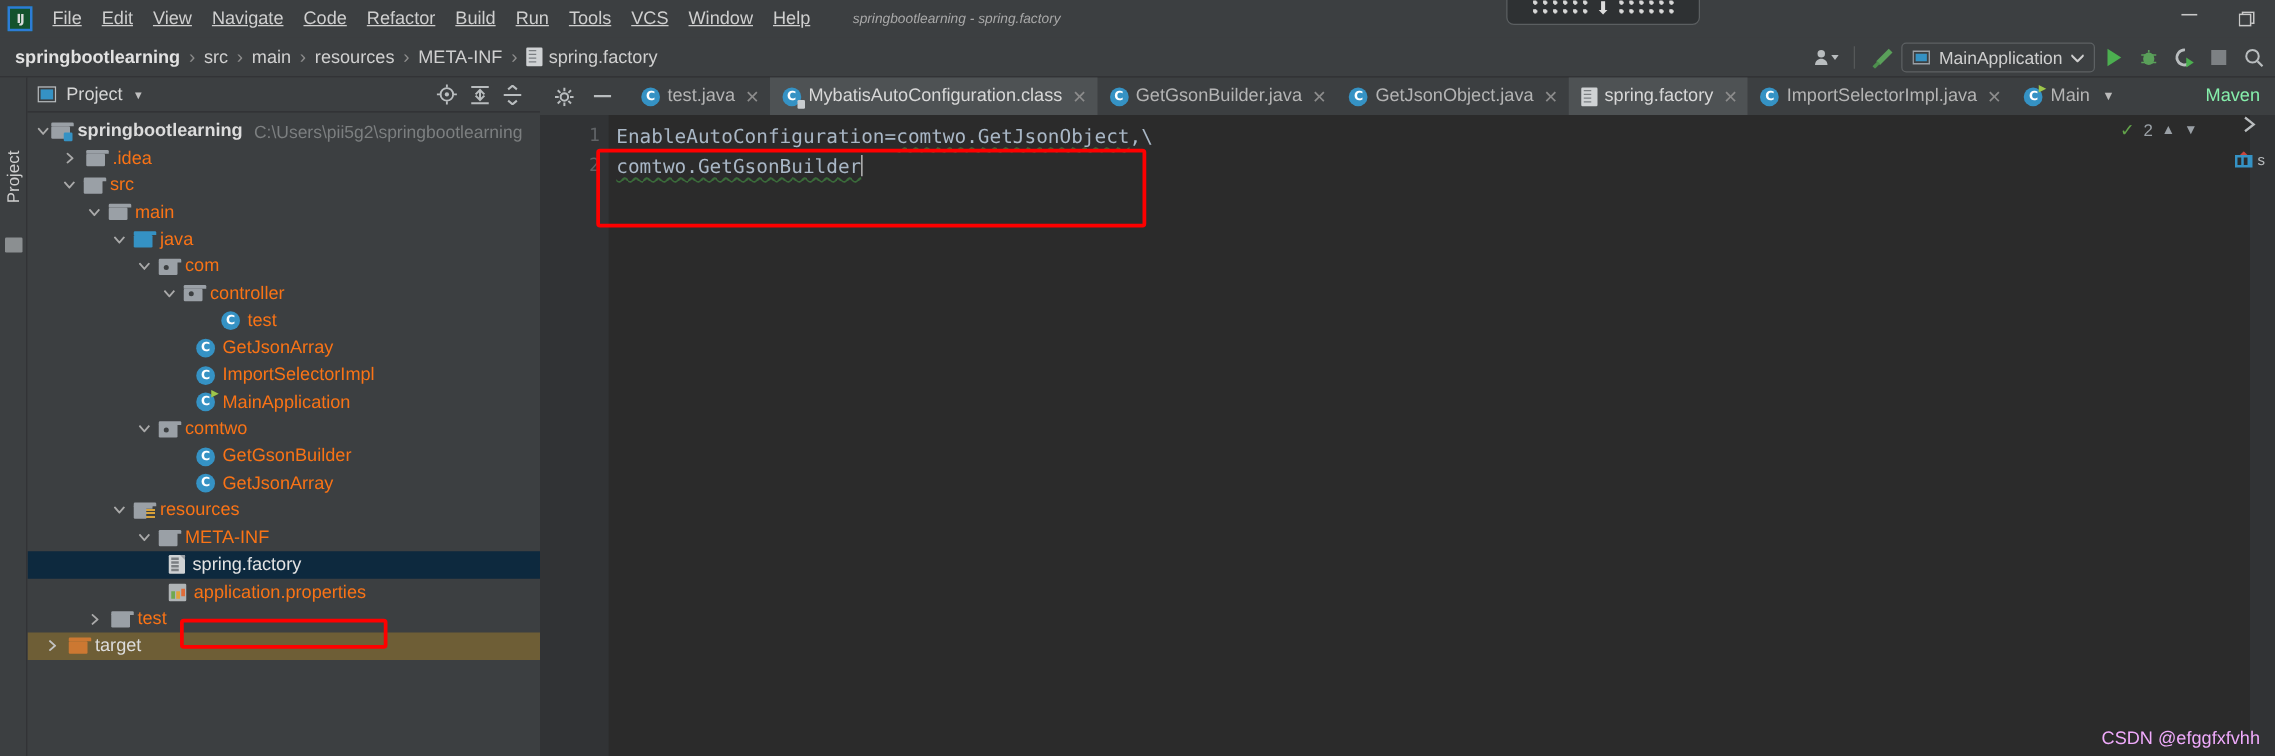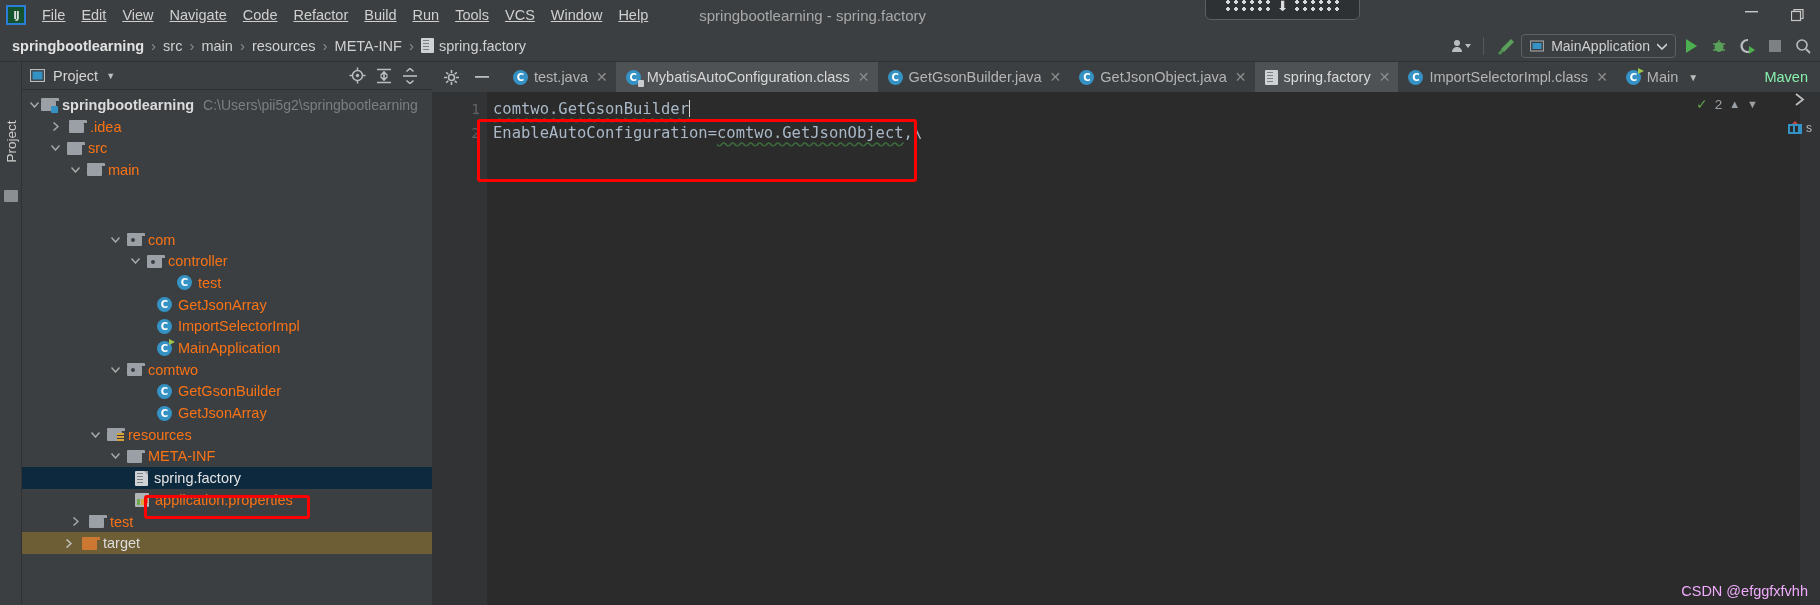--- a/index.html
+++ b/index.html
@@ -23,21 +23,21 @@
     display: flex; align-items: center; justify-content: center;
     font-size: 10px; font-weight: bold; color: #dcdcdc;
     font-family: "DejaVu Sans", sans-serif; letter-spacing: -1px;
   }
   .menu-item {
     font-size: 14.5px; color: #cfcfcf; padding: 3px 8px; cursor: default;
     white-space: nowrap;
   }
   .menu-item u { text-decoration: underline; }
   .win-title {
-    font-size: 15px; color: #a9a9a9; margin-left: 43px; white-space: nowrap;
+    font-size: 11px; color: #a9a9a9; margin-left: 26px; white-space: nowrap; font-style: italic;
   }
   .win-ctrls {
     position: absolute; right: 0; top: 0; height: 30px;
     display: flex; align-items: center;
   }
   .win-btn {
     width: 46px; height: 30px; display: flex; align-items: center;
     justify-content: center; color: #c8c8c8; font-size: 15px;
   }
   .win-btn.min { align-items: flex-start; padding-top: 11px; }
@@ -522,22 +522,36 @@
           </span>
         <span class="row-ic" style="margin-left:5px;">
             <span class="fld">
               <span class="tab"></span>
               <span class="body"></span>
             </span>
           </span>
         <span class="row-label">main</span>
       </div>
 
-
-      <div class="row" style="padding-left:87px;margin-top:48px;">
+      <div class="row" style="padding-left:67px;">
+        <span class="arrow">
+            <svg width="9" height="6">
+              <path d="M0.5 0.5 L4.5 5 L8.5 0.5" fill="none" stroke="#a9a9a9" stroke-width="1.5"></path>
+            </svg>
+          </span>
+        <span class="row-ic" style="margin-left:5px;">
+            <span class="fld blue">
+              <span class="tab"></span>
+              <span class="body"></span>
+            </span>
+          </span>
+        <span class="row-label">java</span>
+      </div>
+
+      <div class="row" style="padding-left:87px;">
         <span class="arrow">
             <svg width="9" height="6">
               <path d="M0.5 0.5 L4.5 5 L8.5 0.5" fill="none" stroke="#a9a9a9" stroke-width="1.5"></path>
             </svg>
           </span>
         <span class="row-ic" style="margin-left:5px;">
             <span class="fld">
               <span class="tab"></span>
               <span class="body"></span>
               <span class="pkgdot"></span>
@@ -673,21 +687,21 @@
           </span>
         <span class="row-ic" style="margin-left:7px;">
             <span class="fld">
               <span class="tab"></span>
               <span class="body"></span>
             </span>
           </span>
         <span class="row-label">test</span>
       </div>
 
-      <div class="row target-hl" style="padding-left:40px;">
+      <div class="row target-hl" style="padding-left:13px;">
         <span class="arrow">
             <svg width="6" height="9">
               <path d="M0.5 0.5 L5 4.5 L0.5 8.5" fill="none" stroke="#c3c3c3" stroke-width="1.5"></path>
             </svg>
           </span>
         <span class="row-ic" style="margin-left:7px;">
             <span class="fld orange">
               <span class="tab"></span>
               <span class="body"></span>
             </span>
@@ -742,43 +756,43 @@
       </div>
 
       <div class="tab active current">
         <span class="tab-ic-file"></span>
         <span>spring.factory</span>
         <span class="tab-close">✕</span>
       </div>
 
       <div class="tab">
         <span class="tab-ic-class">C</span>
-        <span>ImportSelectorImpl.class</span>
+        <span>ImportSelectorImpl.java</span>
         <span class="tab-close">✕</span>
       </div>
 
       <div class="tab">
         <span class="tab-ic-class">C<span class="runarrow"></span></span>
         <span>Main</span>
         <span class="tab-chevron">▼</span>
       </div>
 
       <div class="maven-tab">Maven</div>
     </div>
 
     <div class="code-area">
       <div class="gutter-strip"></div>
       <div class="gutter">
         <div class="lineno">1</div>
         <div class="lineno">2</div>
       </div>
 
       <div class="code-lines">
+        <div class="cline"><span>EnableAutoConfiguration=</span><span class="squig">comtwo.GetJsonObject</span><span>,\</span></div>
         <div class="cline"><span class="squig">comtwo.GetGsonBuilder</span><span class="caret"></span></div>
-        <div class="cline"><span>EnableAutoConfiguration=</span><span class="squig">comtwo.GetJsonObject</span><span>,\</span></div>
       </div>
 
       <div class="inspect-box">
         <span class="chk">✓</span>
         <span>2</span>
         <span class="upchev">▲</span>
         <span class="downchev">▼</span>
       </div>
 
       <div class="err-strip"></div>

